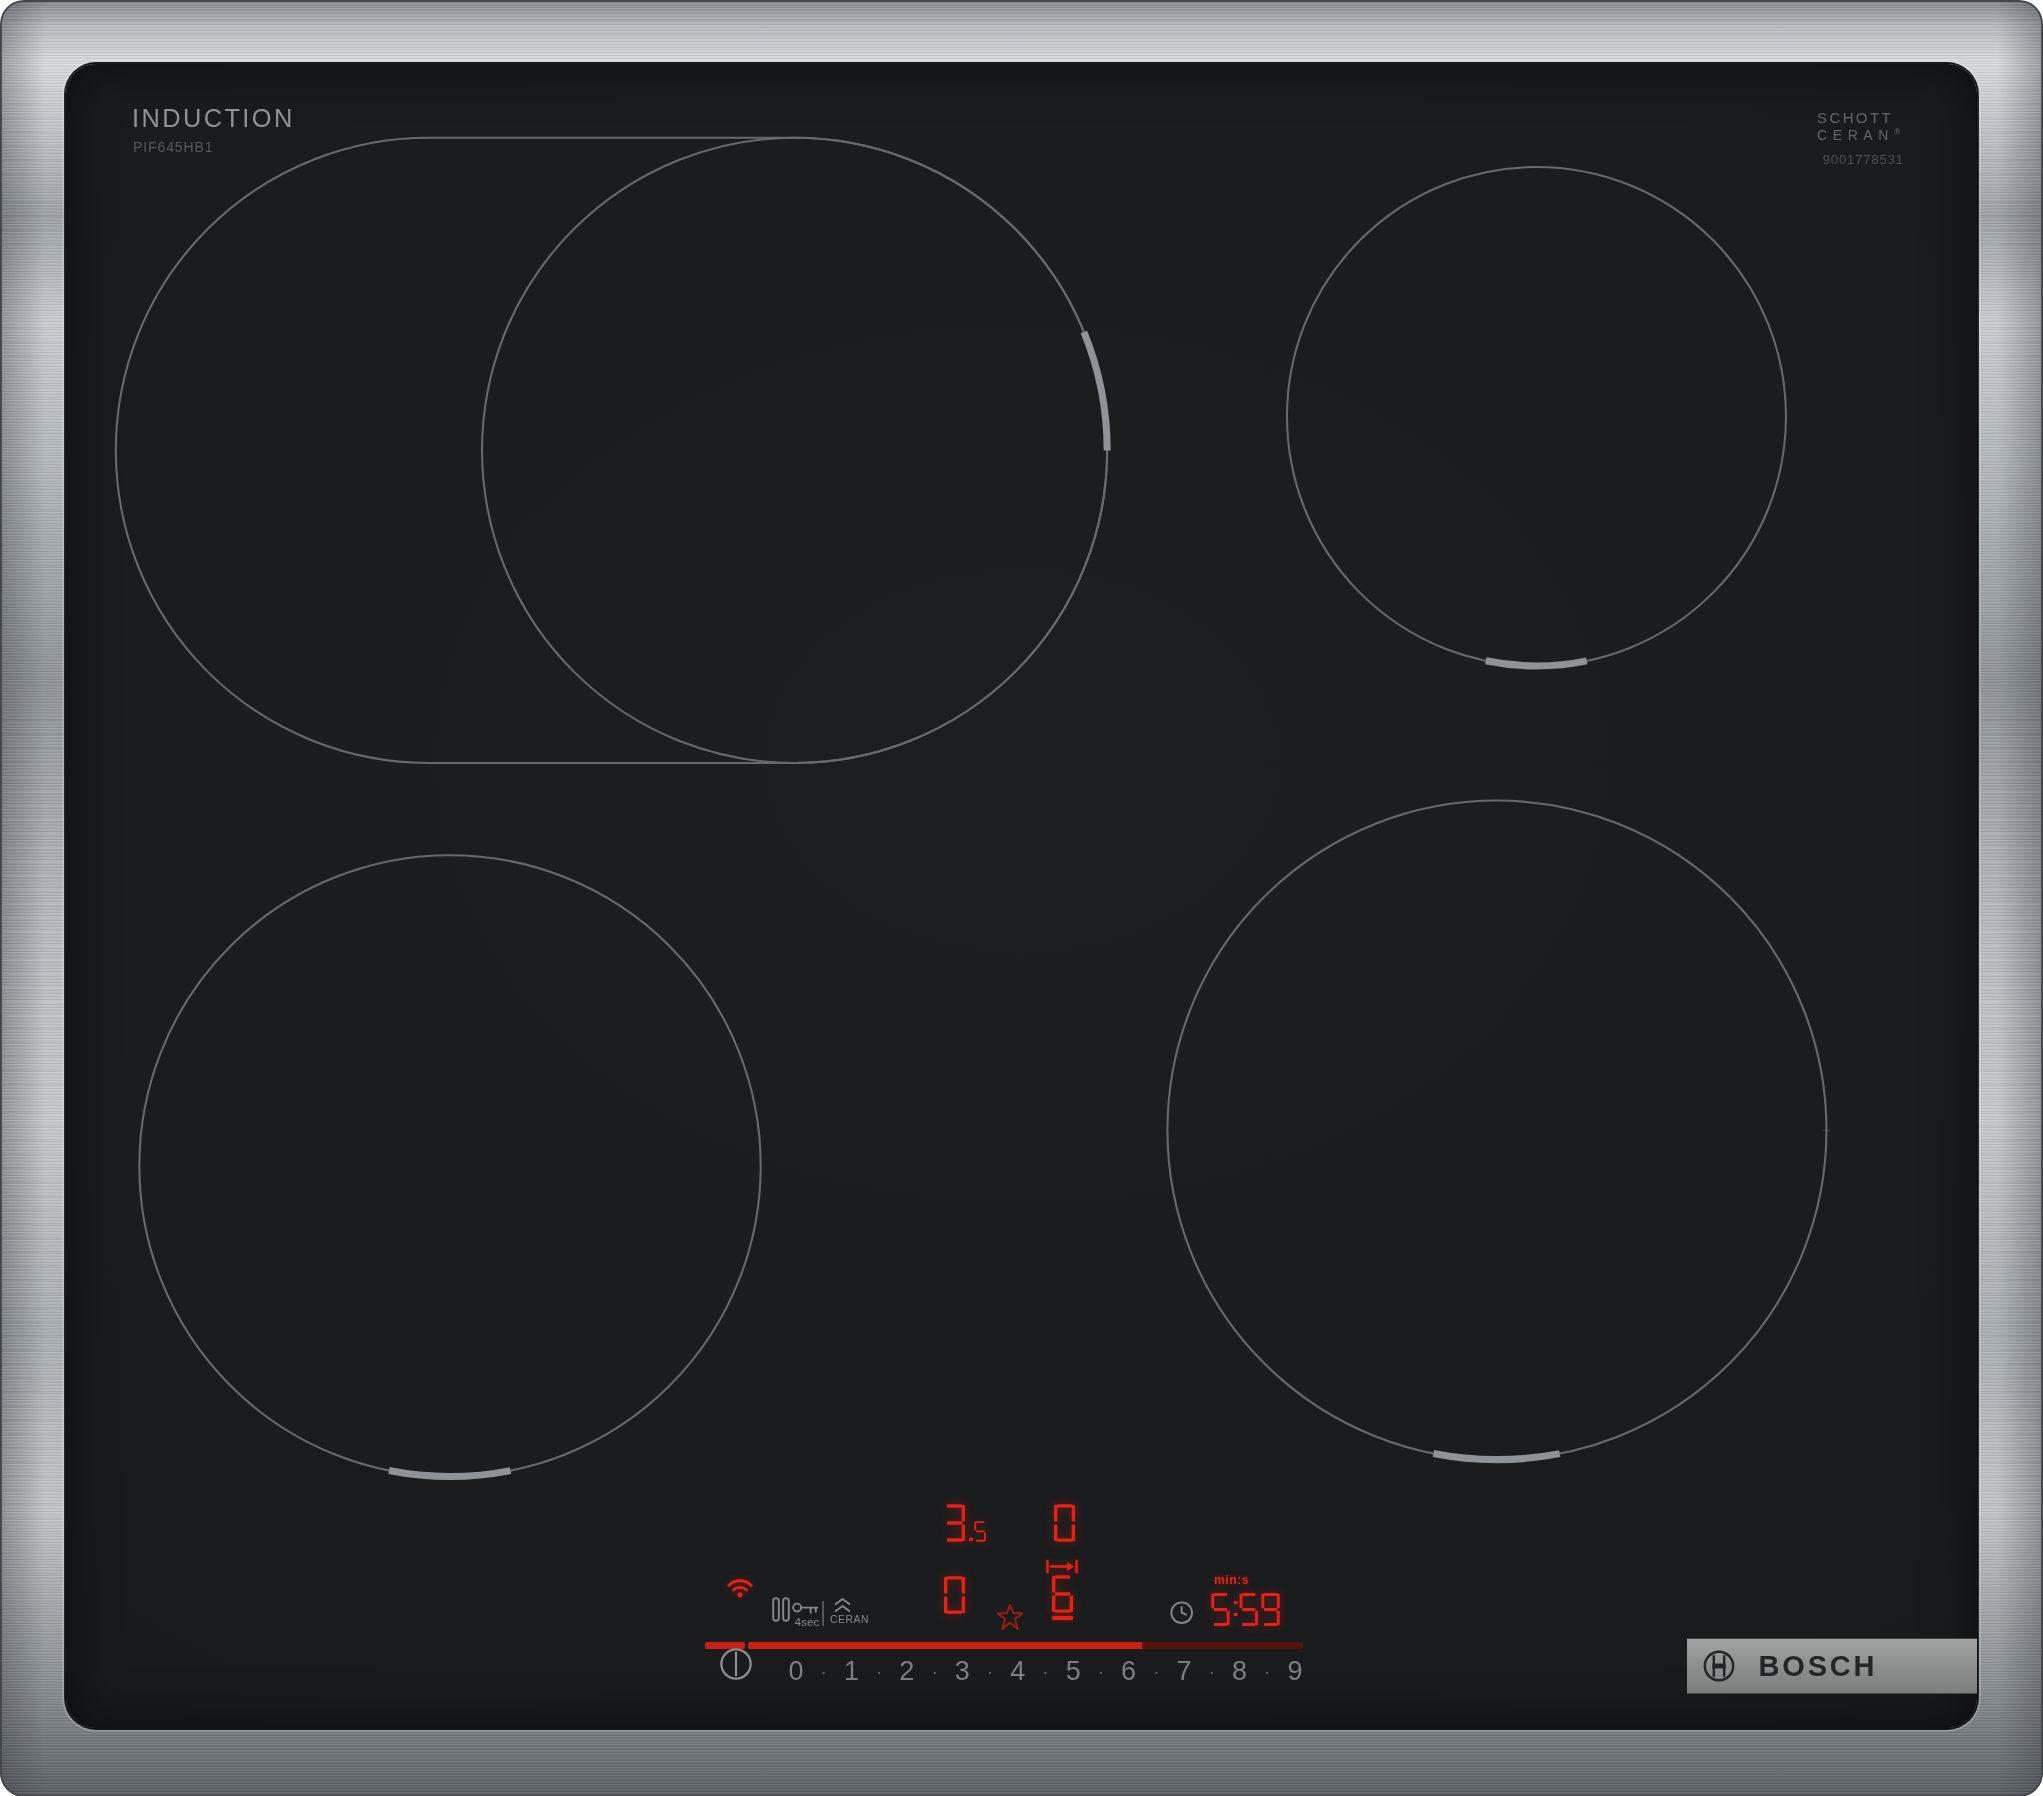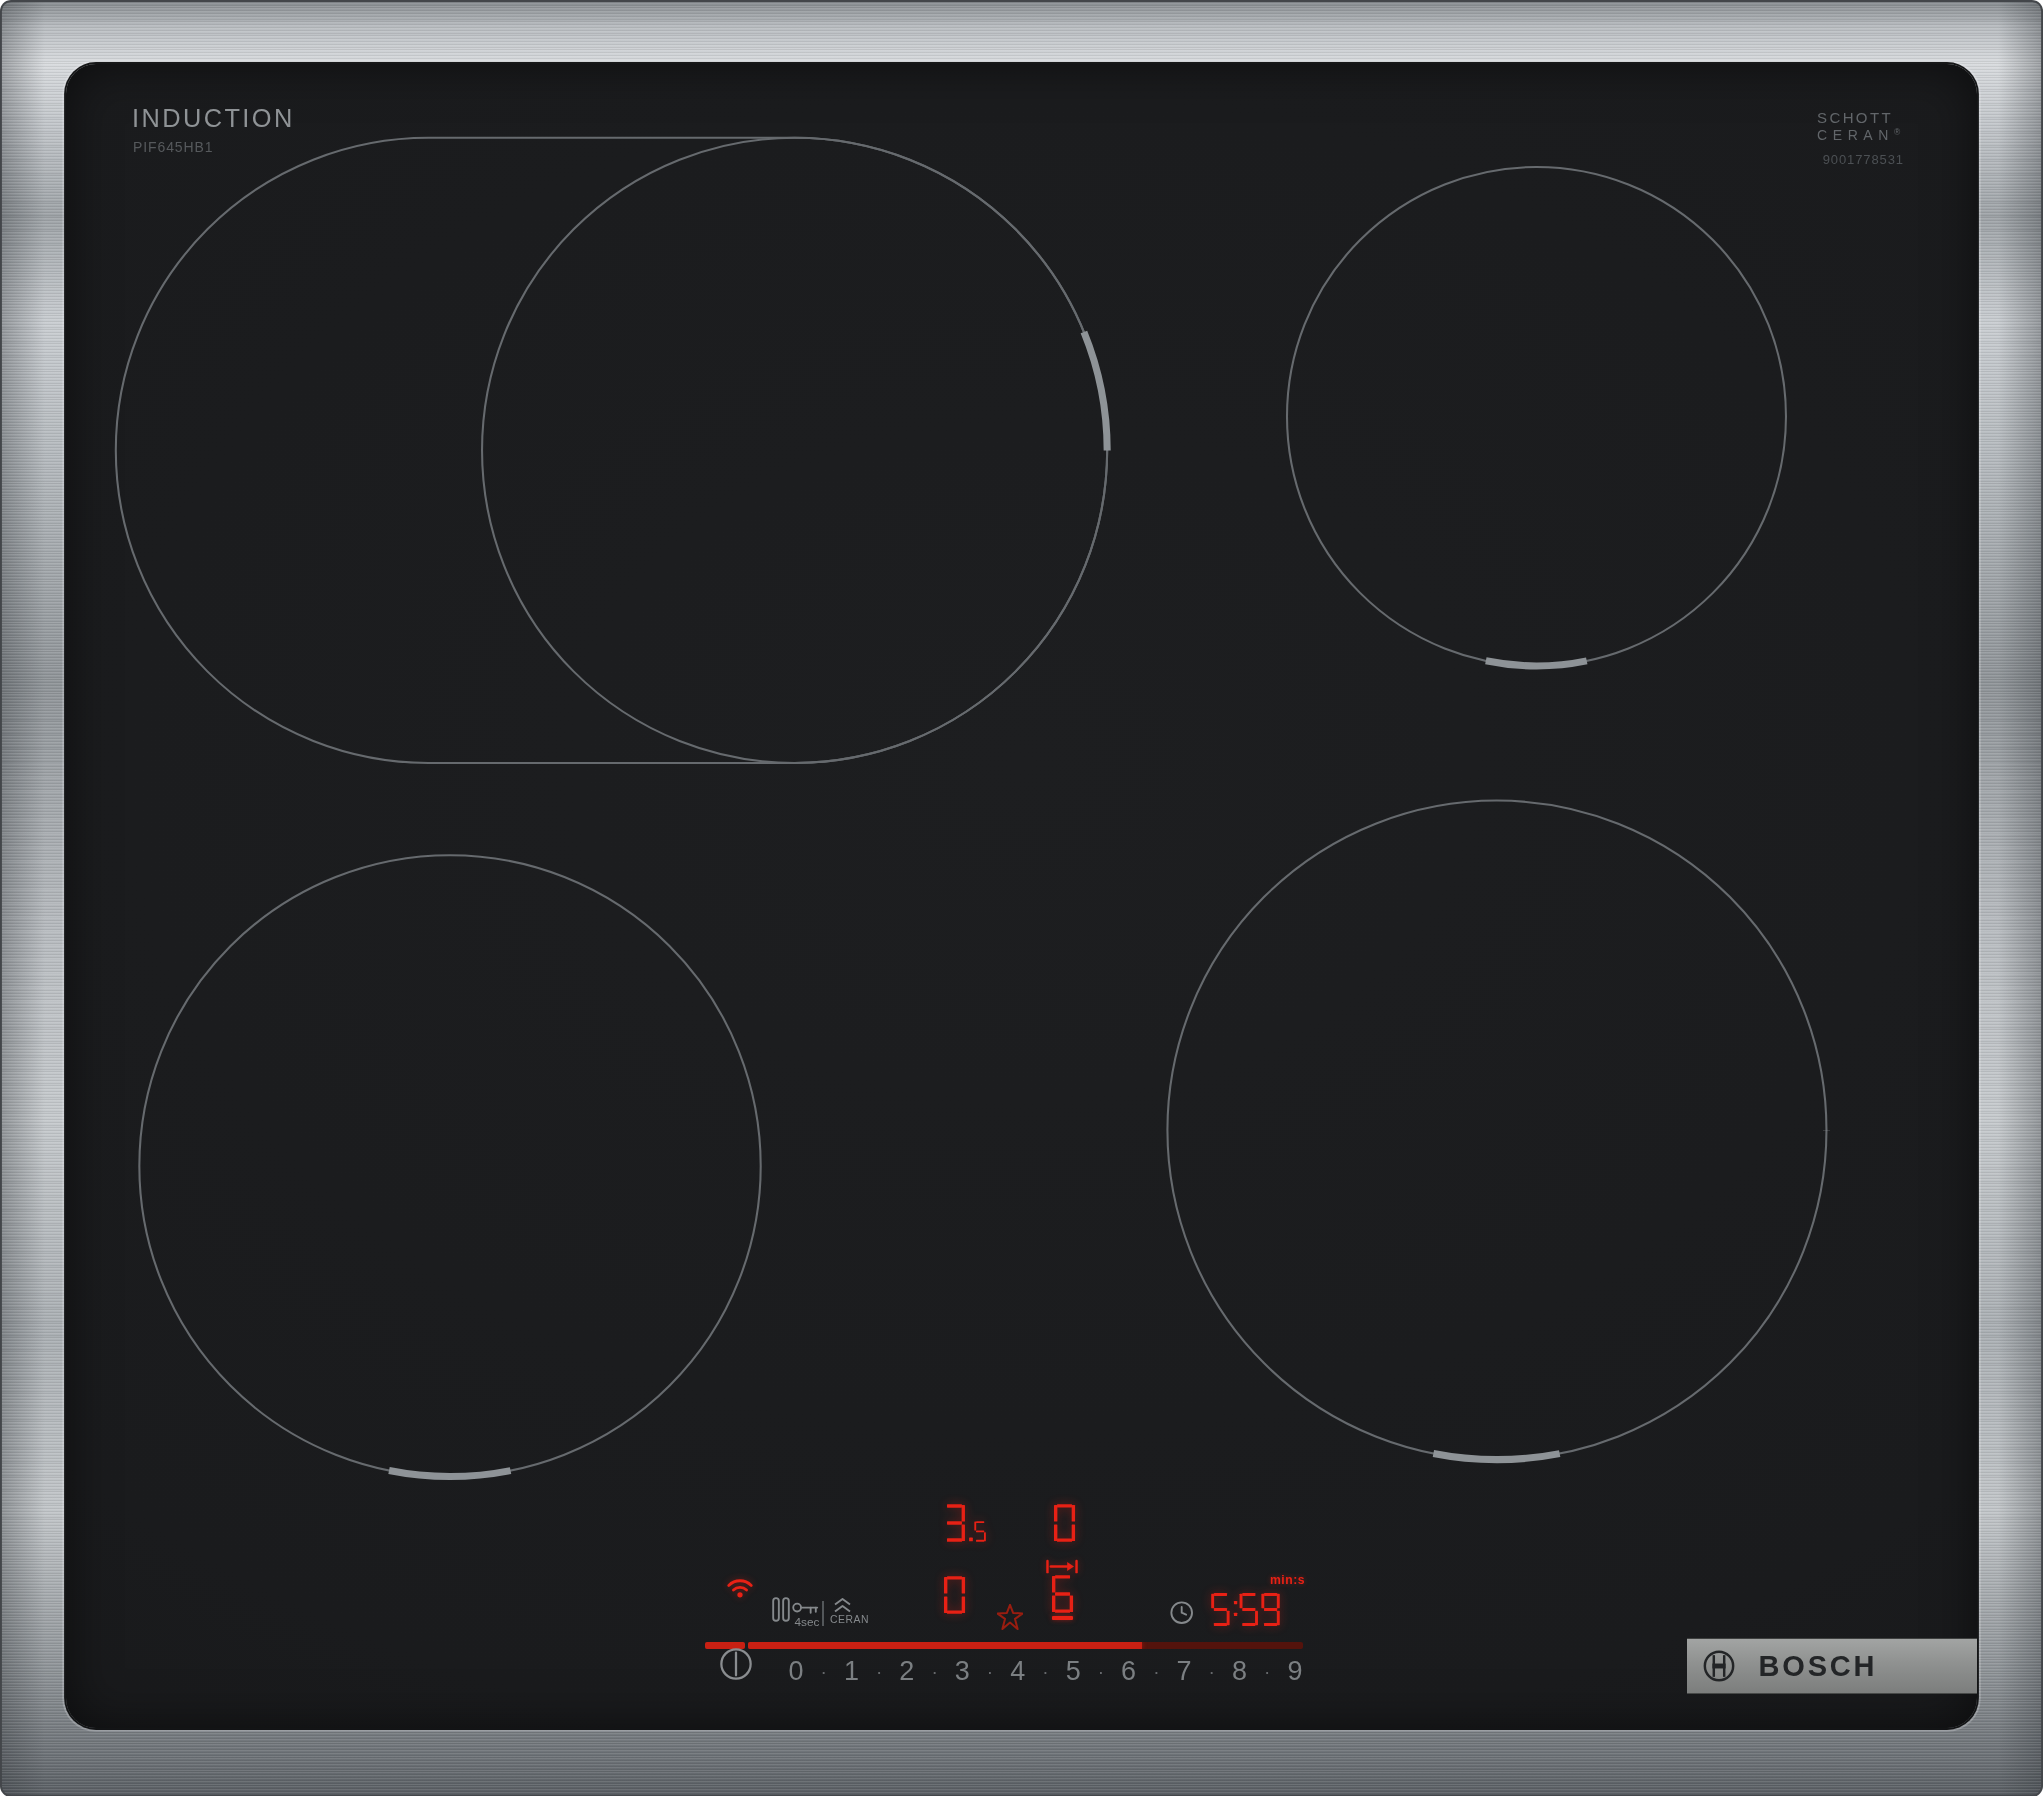--- a/index.html
+++ b/index.html
@@ -3,21 +3,21 @@
 <meta charset="utf-8">
 <style>
   :root{
     --display-red:#e82115; --dim-red:#9a1d10; --slider-red:#c92013; --slider-red-dark:#54130c;
     --zone-line:#666a6e; --pan-marker:#8e9397; --panel-gray:#85898c; --label-gray:#8f9396;
     --faint-gray:#56595c; --num-gray:#7b7f82;
   }
   html,body{margin:0;padding:0;background:#ffffff;}
   body{font-family:"Liberation Sans", sans-serif; -webkit-font-smoothing:antialiased;}
   .hob{
-    position:relative; width:2043px; height:1797px; border-radius:11px; overflow:hidden;
+    position:relative; width:2043px; height:1797px; border-radius:24px; overflow:hidden;
     background:
       repeating-linear-gradient(to bottom, rgba(255,255,255,.09) 0 0.9px, rgba(255,255,255,0) 0.9px 1.9px, rgba(0,0,0,.07) 1.9px 2.8px),
       linear-gradient(90deg, rgba(55,59,63,.38) 0%, rgba(255,255,255,0) 2.2%, rgba(255,255,255,0) 97.8%, rgba(55,59,63,.38) 100%),
       linear-gradient(180deg,#83888c 0%,#b9bdc1 1.5%,#d8dbde 3.5%,#c2c6ca 7%,#9ea3a7 12%,#c9cdd1 18%,#b3b8bc 26%,#8f9498 38%,#b7bbbf 52%,#c6cacd 62%,#aaafb3 74%,#c2c6c9 84%,#8e9397 93%,#6b7075 98%,#585d62 100%);
     box-shadow: inset 0 0 0 1.9px #43464a;
   }
   .glass{
     position:absolute; left:66px; top:64px; width:1911px; height:1664px; border-radius:30px;
     background: radial-gradient(140% 120% at 50% 42%, #1d1e20 0%, #1a1b1d 50%, #131415 100%);
     box-shadow: 0 0 0 1.9px rgba(12,13,14,.95), 0 0 0 3.8px rgba(245,248,250,.22), inset 0 0 49px rgba(0,0,0,.55);
@@ -26,21 +26,21 @@
   .abs{position:absolute;}
   .label-induction{left:132px; top:104px; font-size:25.4px; letter-spacing:2.4px; color:var(--label-gray);}
   .label-model{left:133px; top:139px; font-size:14px; letter-spacing:0.9px; color:var(--faint-gray);text-align:center;}
   .brand-block{left:1817px; top:109px; width:87px; color:#62666a;}
   .brand-line1{font-size:15px; letter-spacing:2.4px;}
   .brand-line2{font-size:14px; letter-spacing:5.6px; margin-top:0.9px;}
   .brand-reg{font-size:8.5px; vertical-align:4.7px; letter-spacing:0;}
   .brand-serial{font-size:13px; letter-spacing:0.9px; color:#4c5054; margin-top:9.4px; text-align:right;}
   .seg{line-height:0; filter: drop-shadow(0 0 4.7px rgba(235,32,20,.45));}
   .red-icon{filter: drop-shadow(0 0 3.8px rgba(235,32,20,.4));}
-  .minsec{left:1270px; top:1573px; font-size:12.2px; font-weight:bold; color:var(--display-red); letter-spacing:0.5px; filter:drop-shadow(0 0 2.8px rgba(235,32,20,.4));}
+  .minsec{left:1214px; top:1573px; font-size:12.2px; font-weight:bold; color:var(--display-red); letter-spacing:0.5px; filter:drop-shadow(0 0 2.8px rgba(235,32,20,.4));}
   .ctl-label{color:var(--panel-gray); text-align:center;}
   .lbl-4sec{left:787px; top:1615px; width:40px; font-size:11.8px;}
   .lbl-boost{left:828px; top:1614px; width:43px; font-size:10.4px; letter-spacing:0.5px;}
   .divider{left:822px; top:1601px; width:1.9px; height:25.4px; background:#53575a;}
   .underline6{left:1052px; top:1616px; width:21px; height:3.8px; background:var(--display-red); border-radius:0.9px; filter:drop-shadow(0 0 2.8px rgba(235,32,20,.5));}
   .slider-a{left:705px; top:1642px; width:40px; height:6.6px; background:var(--slider-red); border-radius:1.9px;}
   .slider-track{left:748px; top:1642px; width:555px; height:6.6px; background:var(--slider-red-dark); border-radius:1.9px; overflow:hidden;}
   .slider-fill{height:100%; background:var(--slider-red); box-shadow:0 0 5.6px rgba(220,30,18,.55);}
   .levels{left:782px; top:1656px; width:527px; height:31px; display:flex; align-items:center;}
   .num{width:28px; text-align:center; font-size:27px; color:var(--num-gray);}

